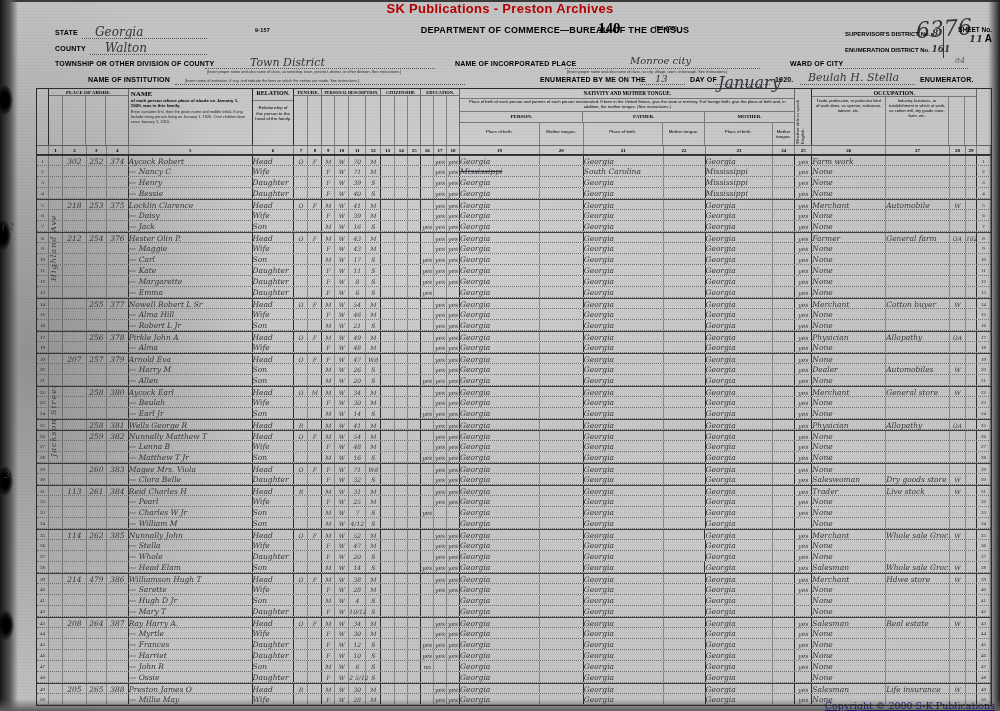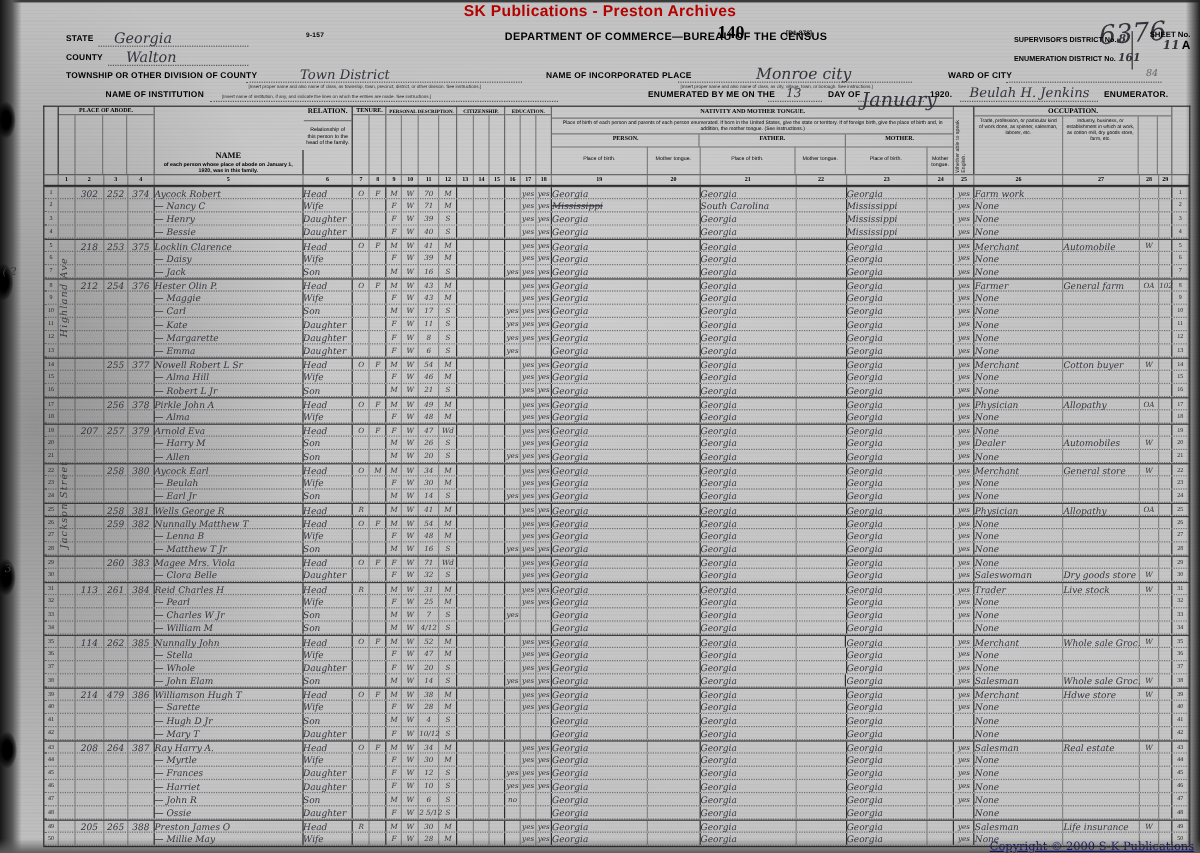--- a/index.html
+++ b/index.html
@@ -81,21 +81,21 @@
   .cname{width:124px}.crel{width:42px}.ct{width:14px}.cm{width:14px}.csx{width:13px}
   .ccr{width:14px}.cag{width:17px}.cms{width:15px}.c13{width:14px}.c14{width:13px}
   .c15{width:13px}.csc{width:13px}.crd{width:13px}.cwr{width:13px}.cpb{width:80px}
   .cpt{width:44px}.cfb{width:80px}.cft{width:42px}.cmb{width:68px}.cmt{width:22px}
   .cen{width:17px}.coc{width:74px}.cin{width:64px}.cem{width:16px}.cfa{width:11px}
   .cln2{width:14px}
   .gb{border-right:1px solid #2b2b2b !important;}
   .street-overlay{position:absolute;width:13px;font-family:"DejaVu Serif",serif;
      font-style:italic;color:#3a3a44;font-size:8px;writing-mode:vertical-rl;
      transform:rotate(180deg);text-align:center;letter-spacing:1px;}
-  .name-head{padding:1px 2px;text-align:center;margin-top:36px;}
+  .name-head{padding:1px 2px;text-align:left;}
   .name-title{font-family:"Liberation Serif",serif;font-weight:bold;font-size:7px;}
   .name-sub{font-size:4.4px;font-weight:bold;line-height:1.2;}
   .name-note{font-size:3.9px;line-height:1.15;margin-top:1px;color:#222;}
   .rel-sub{font-size:4.4px;padding:4px 2px;text-align:center;line-height:1.3;}
   .nat-note{font-size:4.2px;text-align:center;line-height:1.2;padding:0 3px;height:13px;
      border-bottom:1px solid rgba(40,40,40,.5);box-sizing:border-box;}
   .nat-grp{display:flex;height:10px;border-bottom:0;}
   .nat-grp div{box-sizing:border-box;border-right:1px solid rgba(40,40,40,.5);
      font-family:"Liberation Serif",serif;font-weight:bold;font-size:5px;
      text-align:center;line-height:10px;}
@@ -158,35 +158,35 @@
     </div>
     <div class="sheet">
       <div>SHEET No.</div>
       <div><span class="hw" style="font-size:10px;">11</span>
         <span style="font-size:10px;font-weight:bold;">A</span></div>
     </div>
   </div>
 
   <div class="fh" style="left:455px;top:60px;">NAME OF INCORPORATED PLACE</div>
   <div class="line" style="left:565px;top:68px;width:195px;"></div>
-  <div class="hw val" style="position:absolute;left:630px;top:55px;font-size:13px;">Monroe city</div>
+  <div class="hw val" style="position:absolute;left:630px;top:55px;font-size:10px;">Monroe city</div>
   <div class="note" style="left:567px;top:70px;width:200px;">[Insert proper name and also name of class, as city, village, town, or borough.  See instructions.]</div>
   <div class="fh" style="left:790px;top:60px;">WARD OF CITY</div>
   <div class="line" style="left:838px;top:68px;width:130px;"></div>
   <div class="hw" style="position:absolute;left:955px;top:56px;font-size:8px;color:#666;">84</div>
 
   <div class="fh" style="left:540px;top:76px;">ENUMERATED BY ME ON THE</div>
   <div class="line" style="left:640px;top:84px;width:45px;"></div>
   <div class="hw" style="position:absolute;left:655px;top:73px;font-size:10px;">13</div>
   <div class="fh" style="left:690px;top:76px;">DAY OF</div>
   <div class="line" style="left:715px;top:84px;width:55px;"></div>
   <div class="hw" style="position:absolute;left:718px;top:73px;font-size:16px;">January</div>
   <div class="fh" style="left:775px;top:76px;">1920.</div>
   <div class="line" style="left:800px;top:84px;width:115px;"></div>
-  <div class="hw" style="position:absolute;left:808px;top:71px;font-size:11px;">Beulah H. Jenkins</div>
+  <div class="hw" style="position:absolute;left:808px;top:71px;font-size:11px;">Beulah H. Stella</div>
   <div class="fh" style="left:920px;top:76px;">ENUMERATOR.</div>
 
   <div class="tbl-head">
     <div class="hrow">
       <div class="blk cln gb"></div>
 
       <div class="blk" style="width:80px;">
         <div class="gt" style="font-size:5px;">PLACE OF ABODE.</div>
         <div class="vcells">
           <div class="vc cst">
@@ -1570,21 +1570,21 @@
         <div class="cem hwc sm ctr"></div>
         <div class="cfa hwc sm gb"></div>
         <div class="cln2 lnc">37</div>
       </div>
       <div class="row">
         <div class="cln lnc">38</div>
         <div class="cst hwc"></div>
         <div class="chn hwc ctr"></div>
         <div class="cdw hwc ctr"></div>
         <div class="cfm hwc ctr gb"></div>
-        <div class="cname hwc gb ditto">John Elam</div>
+        <div class="cname hwc gb ditto">Head Elam</div>
         <div class="crel hwc gb">Son</div>
         <div class="ct hwc sm ctr"></div>
         <div class="cm hwc sm ctr gb"></div>
         <div class="csx hwc sm ctr">M</div>
         <div class="ccr hwc sm ctr">W</div>
         <div class="cag hwc sm ctr">14</div>
         <div class="cms hwc sm ctr gb">S</div>
         <div class="c13"></div>
         <div class="c14"></div>
         <div class="c15 gb"></div>

